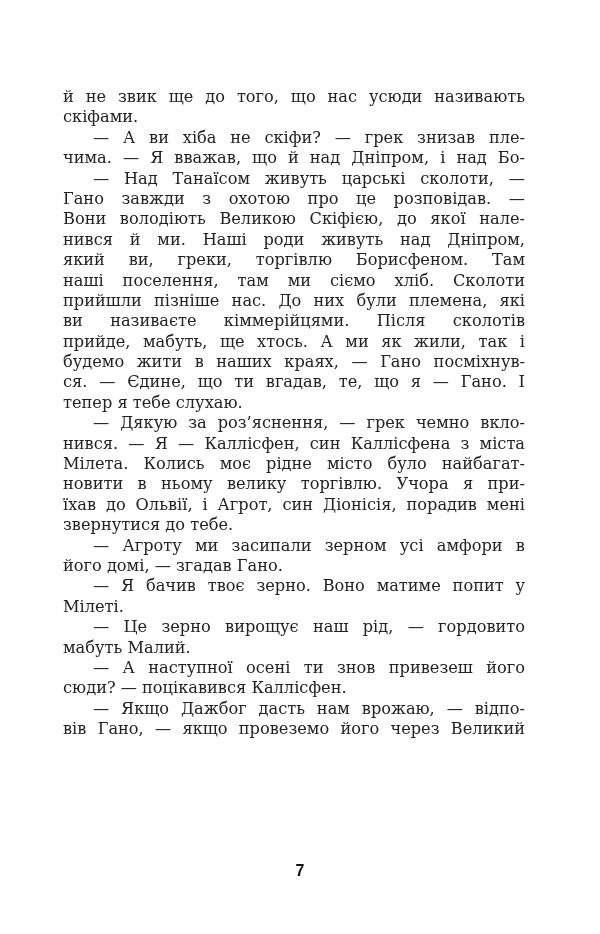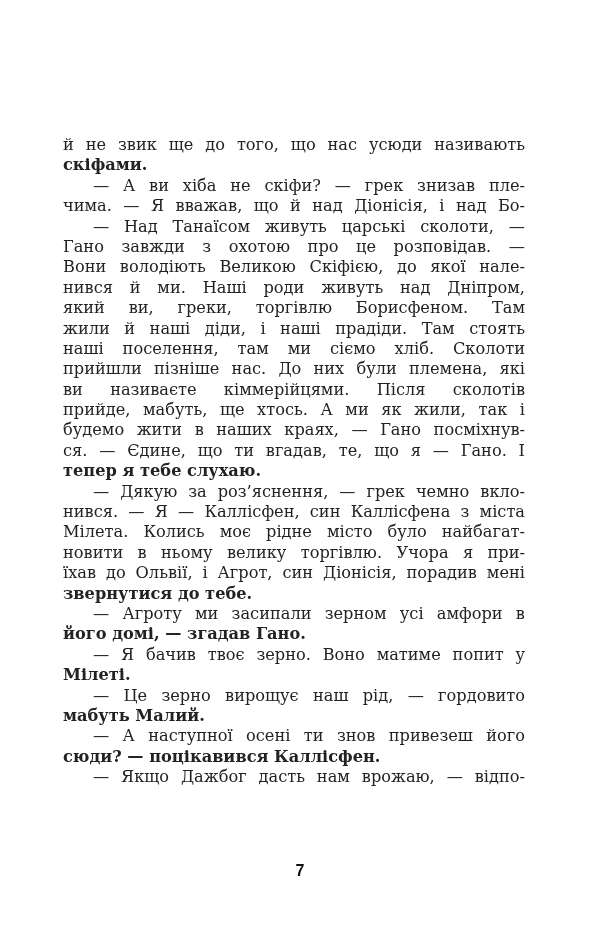--- a/index.html
+++ b/index.html
@@ -6,58 +6,56 @@
   body { width: 600px; height: 934px; position: relative; overflow: hidden; }
   .page {
     position: absolute;
     left: 63px;
     top: 87px;
     width: 462px;
     font-family: "DejaVu Serif", "Liberation Serif", serif;
     font-size: 16.2px;
     line-height: 20.4px;
     color: #222222;
-    margin-top: 48px;
   }
   .line {
     display: block;
     white-space: nowrap;
     text-align: justify;
     text-align-last: justify;
     height: 20.4px;
     overflow: visible;
   }
-  .line.last { text-align-last: left; font-weight: bold; }
+  .line.last { text-align-last: left; }
   .line.indent { padding-left: 30px; }
   .pagenum {
     position: absolute;
     left: 0;
     width: 600px;
     top: 862px;
     text-align: center;
     font-family: "Liberation Sans", "DejaVu Sans", sans-serif;
     font-weight: bold;
     font-size: 16px;
     color: #111111;
   }
 </style>
 </head>
 <body>
 
 <div class="page" id="page">
   <span class="line">й не звик ще до того, що нас усюди називають</span>
   <span class="line last">скіфами.</span>
   <span class="line indent">— А ви хіба не скіфи? — грек знизав пле-</span>
-  <span class="line">чима. — Я вважав, що й над Діонісія, і над Бо-</span>
+  <span class="line">чима. — Я вважав, що й над Дніпром, і над Бо-</span>
   <span class="line indent">— Над Танаїсом живуть царські сколоти, —</span>
   <span class="line">Гано завжди з охотою про це розповідав. —</span>
   <span class="line">Вони володіють Великою Скіфією, до якої нале-</span>
   <span class="line">нився й ми. Наші роди живуть над Дніпром,</span>
   <span class="line">який ви, греки, торгівлю Борисфеном. Там</span>
-  <span class="line">жили й наші діди, і наші прадіди. Там стоять</span>
   <span class="line">наші поселення, там ми сіємо хліб. Сколоти</span>
   <span class="line">прийшли пізніше нас. До них були племена, які</span>
   <span class="line">ви називаєте кіммерійцями. Після сколотів</span>
   <span class="line">прийде, мабуть, ще хтось. А ми як жили, так і</span>
   <span class="line">будемо жити в наших краях, — Гано посміхнув-</span>
   <span class="line">ся. — Єдине, що ти вгадав, те, що я — Гано. І</span>
   <span class="line last">тепер я тебе слухаю.</span>
   <span class="line indent">— Дякую за роз’яснення, — грек чемно вкло-</span>
   <span class="line">нився. — Я — Каллісфен, син Каллісфена з міста</span>
   <span class="line">Мілета. Колись моє рідне місто було найбагат-</span>
@@ -66,15 +64,16 @@
   <span class="line last">звернутися до тебе.</span>
   <span class="line indent">— Агроту ми засипали зерном усі амфори в</span>
   <span class="line last">його домі, — згадав Гано.</span>
   <span class="line indent">— Я бачив твоє зерно. Воно матиме попит у</span>
   <span class="line last">Мілеті.</span>
   <span class="line indent">— Це зерно вирощує наш рід, — гордовито</span>
   <span class="line last">мабуть Малий.</span>
   <span class="line indent">— А наступної осені ти знов привезеш його</span>
   <span class="line last">сюди? — поцікавився Каллісфен.</span>
   <span class="line indent">— Якщо Дажбог дасть нам врожаю, — відпо-</span>
+  <span class="line">вів Гано, — якщо провеземо його через Великий</span>
 </div>
 
 <div class="pagenum">7</div>
 
 </body></html>

